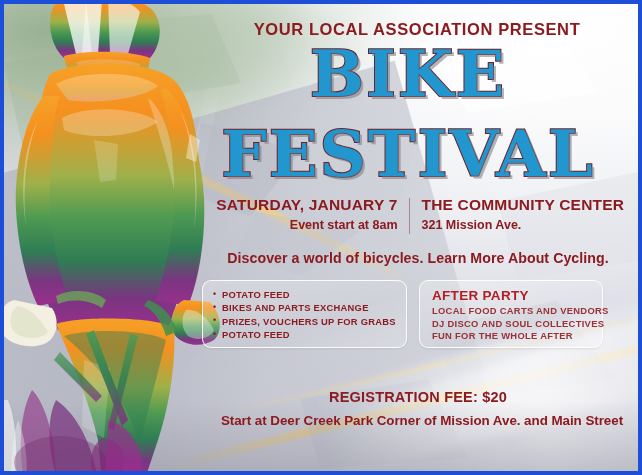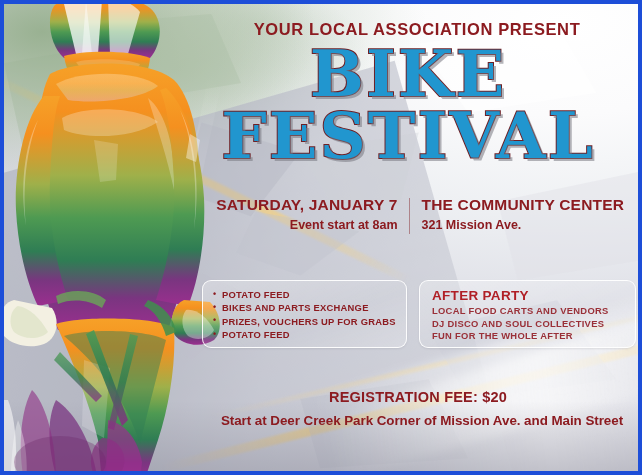--- a/index.html
+++ b/index.html
@@ -112,21 +112,21 @@
     font-family:"DejaVu Serif", serif;
     font-weight:700;
     color:#2196cf;
     line-height:.93;
     letter-spacing:2px;
     -webkit-text-stroke:2px #6e2026;
     paint-order:stroke fill;
     text-shadow:3px 3px 0 rgba(120,120,130,.55);
   }
   .title-1{font-size:64px;}
-  .title-2{font-size:64px;margin-top:2px;}
+  .title-2{font-size:64px;margin-top:20px;}
 
   .details{
     position:absolute;left:198px;top:192px;width:432px;
     display:flex;align-items:flex-start;justify-content:center;
     color:#8c1b20;
   }
   .det-left{width:193px;text-align:right;padding-right:11px;}
   .det-div{width:1px;align-self:stretch;background:#a8747a;opacity:.85;margin-top:2px;}
   .det-right{width:210px;text-align:left;padding-left:12px;}
   .det-big{font-size:15.5px;font-weight:700;letter-spacing:.2px;line-height:1.22;}
@@ -141,21 +141,21 @@
   .boxes{position:absolute;left:198px;top:276px;width:434px;height:70px;}
   .card{
     position:absolute;top:0;height:68px;
     border:1px solid rgba(255,255,255,.92);
     border-radius:9px;
     background:linear-gradient(160deg,rgba(255,255,255,.30),rgba(255,255,255,.05) 60%,rgba(255,255,255,.22));
     box-shadow:0 1px 2px rgba(120,120,135,.18);
     box-sizing:border-box;
   }
   .card-left{left:0;width:205px;padding:7px 0 0 10px;}
-  .card-right{left:217px;width:217px;padding:7px 0 0 12px;}
+  .card-right{left:217px;width:184px;padding:7px 0 0 12px;}
 
   .blist{list-style:none;margin:0;padding:0;}
   .blist li{
     color:#8c1b20;font-size:9.4px;font-weight:600;
     line-height:13.4px;letter-spacing:.25px;
     padding-left:9px;position:relative;white-space:nowrap;
   }
   .blist li:before{
     content:"•";position:absolute;left:0;top:-.5px;color:#8c1b20;font-size:9px;
   }
@@ -304,20 +304,21 @@
         <div class="det-big">SATURDAY, JANUARY 7</div>
         <div class="det-small">Event start at 8am</div>
       </div>
       <div class="det-div"></div>
       <div class="det-right">
         <div class="det-big">THE COMMUNITY CENTER</div>
         <div class="det-small">321 Mission Ave.</div>
       </div>
     </div>
 
+    <div class="tagline">Discover a world of bicycles. Learn More About Cycling.</div>
 
     <div class="boxes">
       <div class="card card-left">
         <ul class="blist">
           <li>POTATO FEED</li>
           <li>BIKES AND PARTS EXCHANGE</li>
           <li>PRIZES, VOUCHERS UP FOR GRABS</li>
           <li>POTATO FEED</li>
         </ul>
       </div>

